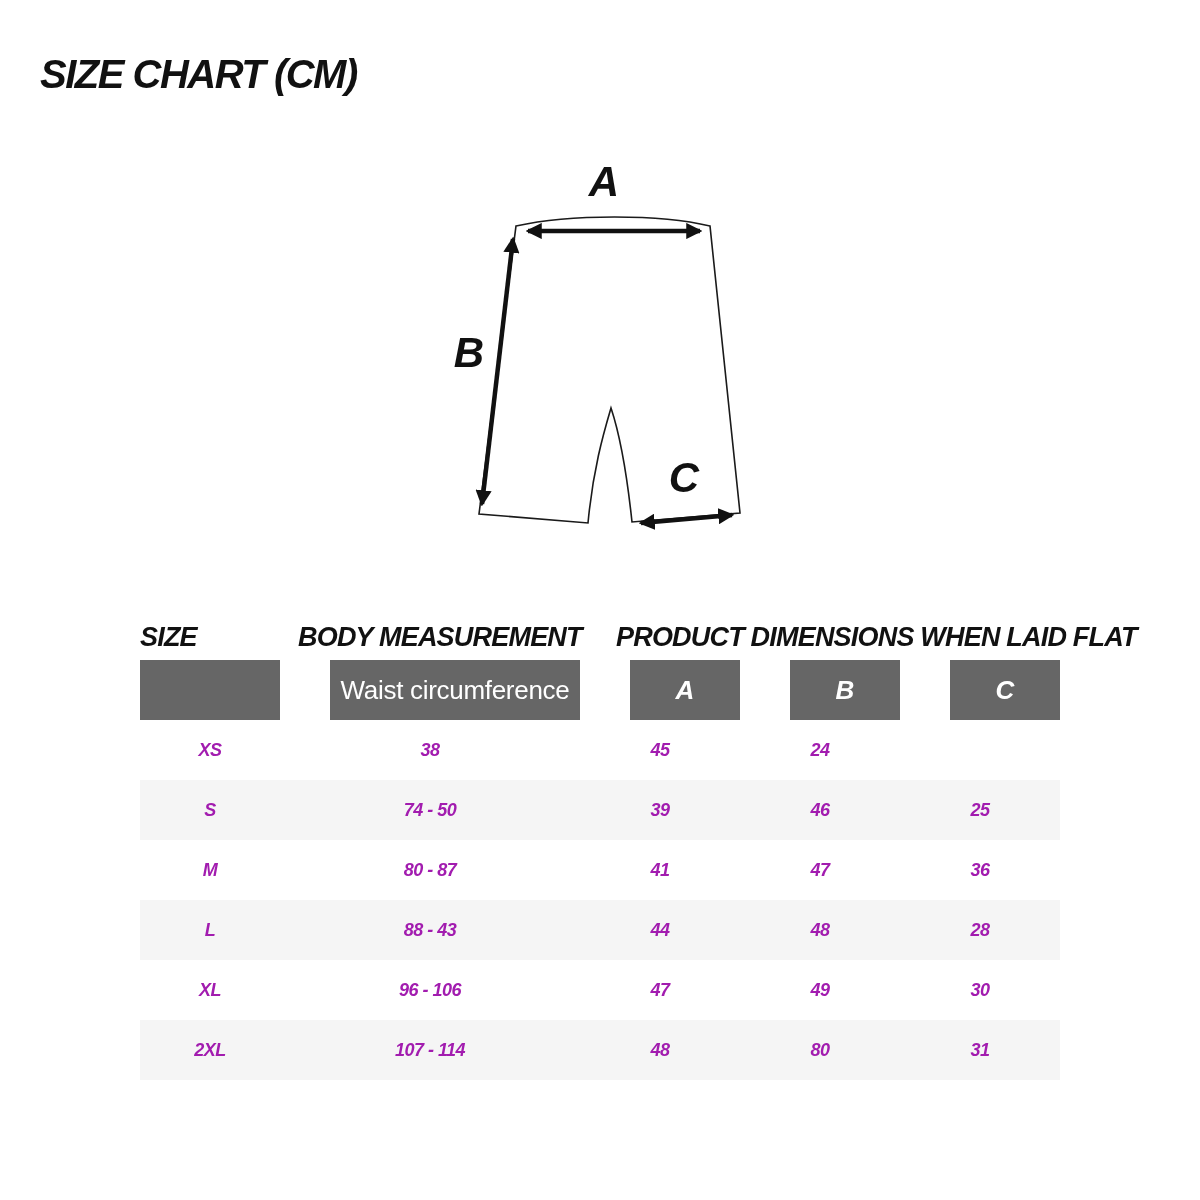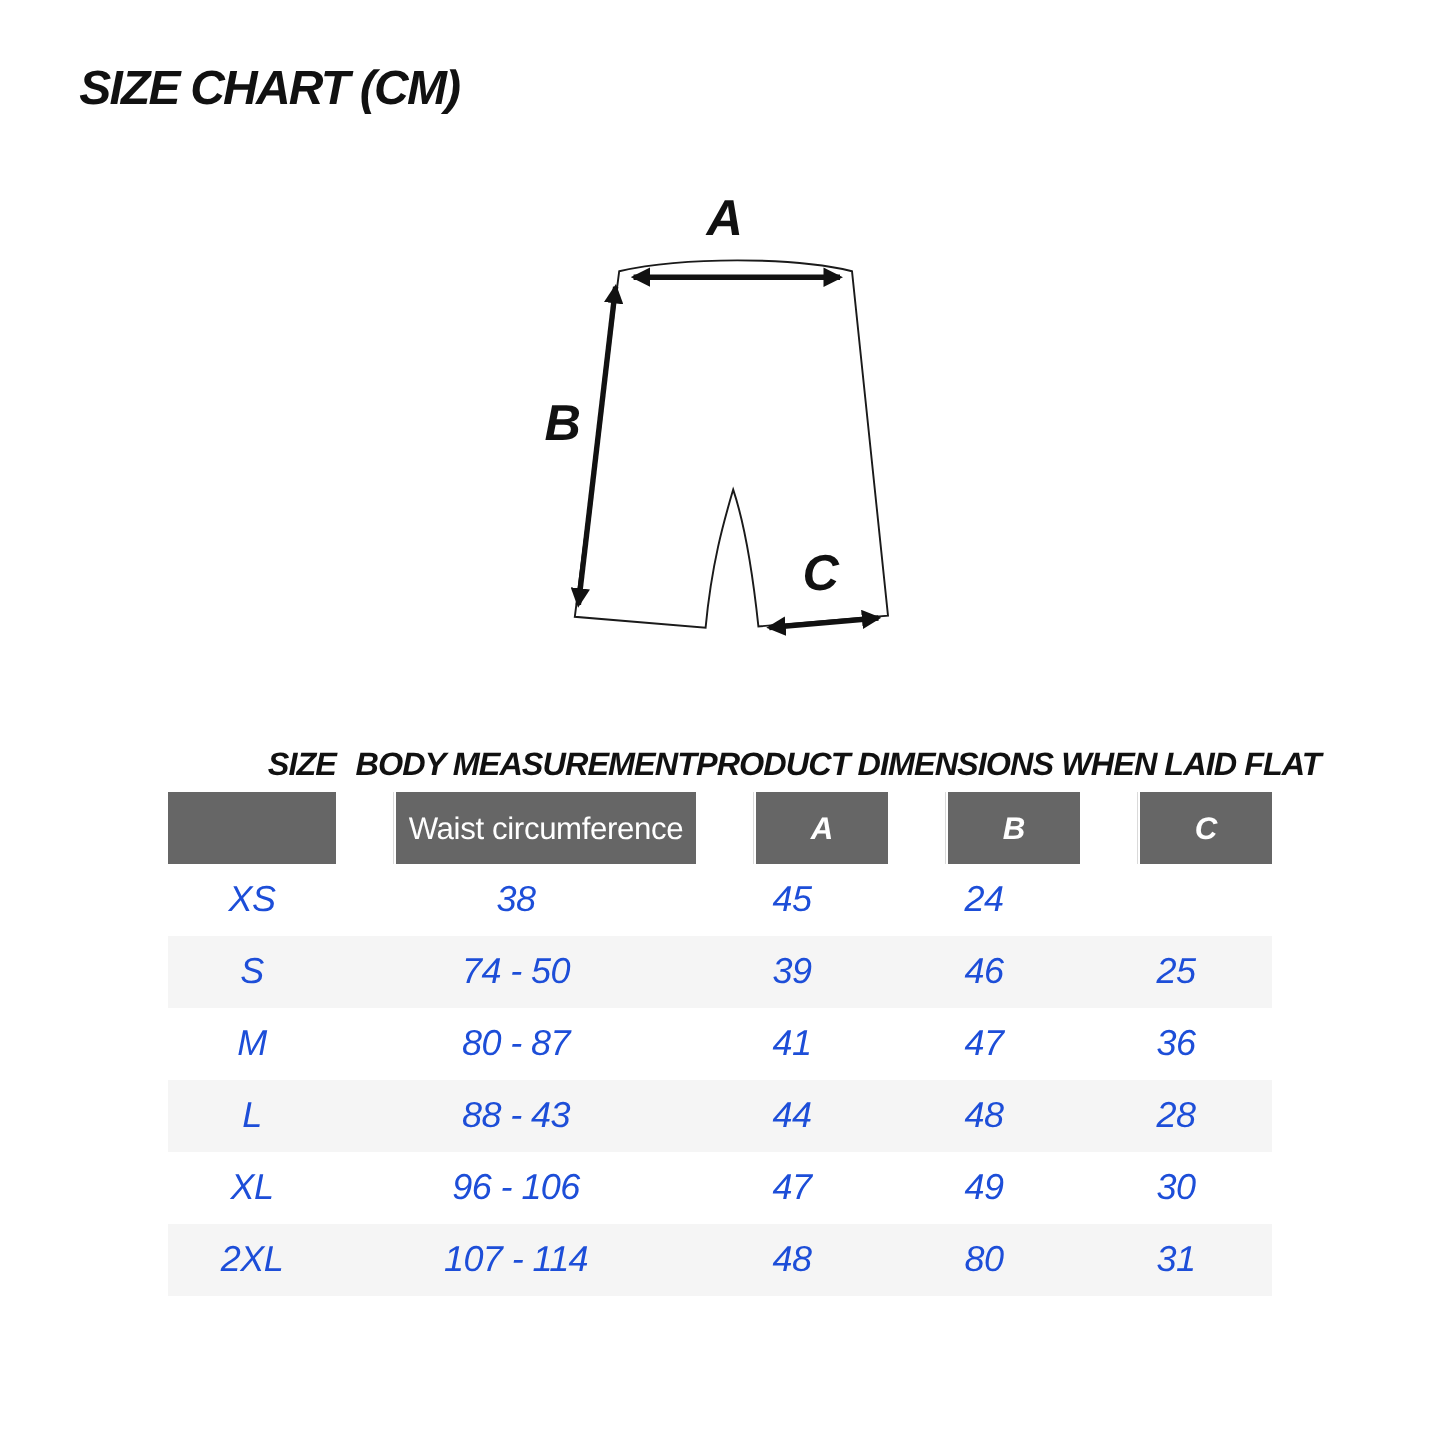--- a/index.html
+++ b/index.html
@@ -11,21 +11,21 @@
     width: 1200px;
     height: 1200px;
     position: relative;
     font-family: "Liberation Sans", sans-serif;
     color: #1a1a1a;
     overflow: hidden;
   }
 
   .page-title {
     position: absolute;
-    left: 66px;
+    left: 40px;
     top: 52px;
     font-size: 40px;
     font-weight: bold;
     font-style: italic;
     letter-spacing: -1.5px;
     color: #111111;
     white-space: nowrap;
   }
 
   .diagram-wrap {
@@ -41,27 +41,28 @@
     left: 140px;
     top: 615px;
     width: 920px;
   }
 
   .group-headers {
     display: grid;
     grid-template-columns: 140px 300px 480px;
     height: 45px;
     align-items: center;
-    text-align: right;
+    text-align: left;
     font-size: 27px;
     font-weight: bold;
     font-style: italic;
     letter-spacing: -0.8px;
     color: #111111;
     white-space: nowrap;
+    gap: 18px;
   }
 
   .subheader-row {
     display: grid;
     grid-template-columns: 140px 300px 160px 160px 160px;
     height: 60px;
     background: #ffffff;
   }
   .subheader-cell {
     background: #666666;
@@ -85,25 +86,25 @@
     font-weight: bold;
     font-style: italic;
   }
 
   .data-row {
     display: grid;
     grid-template-columns: 140px 300px 160px 160px 160px;
     height: 60px;
     align-items: center;
     text-align: center;
-    font-size: 30px;
-    font-weight: normal;
+    font-size: 18px;
+    font-weight: bold;
     font-style: italic;
     letter-spacing: -0.5px;
-    color: #1d4ed8;
+    color: #a21caf;
   }
   .data-row.alt {
     background: #f5f5f5;
   }
 
   .diagram-label {
     font-size: 42px;
     font-weight: bold;
     font-style: italic;
     fill: #111111;

